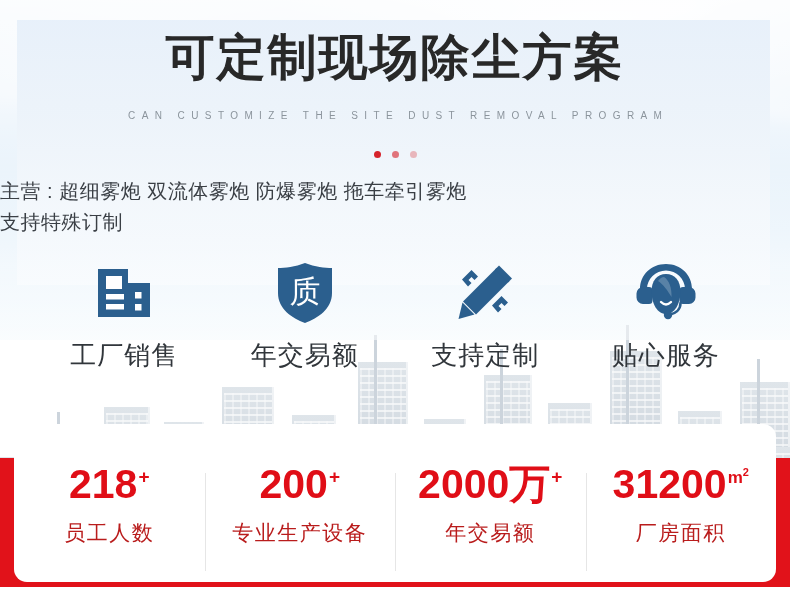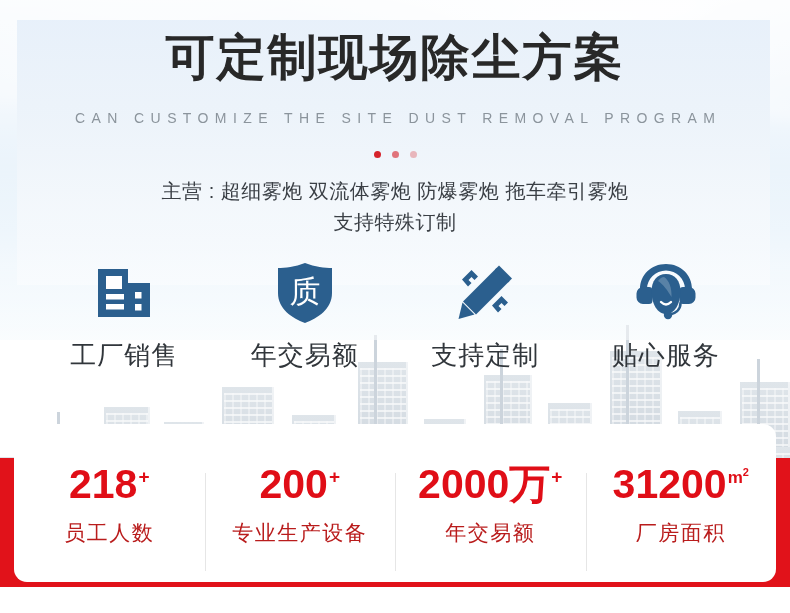--- a/index.html
+++ b/index.html
@@ -105,21 +105,21 @@
     line-height: 1;
     font-weight: bold;
     color: #282828;
     letter-spacing: 2px;
     font-family: "Liberation Sans", "DejaVu Sans", sans-serif;
   }
   .subtitle {
     position: absolute;
     left: 0; right: 0; top: 110px;
     text-align: center;
-    font-size: 14px;
+    font-size: 10px;
     color: #8b949c;
     letter-spacing: 6.4px;
     text-indent: 6.4px;
     font-weight: normal;
   }
 
   
   .dots {
     position: absolute;
     left: 0; right: 0; top: 151px;
@@ -128,21 +128,21 @@
     gap: 11px;
   }
   .dot { width: 7px; height: 7px; border-radius: 50%; background: #d6232c; }
   .dot.d2 { opacity: 0.62; }
   .dot.d3 { opacity: 0.30; }
 
   
   .prodlines {
     position: absolute;
     left: 0; right: 0; top: 176px;
-    text-align: center;
+    text-align: left;
     color: #3a3f45;
     font-size: 20px;
     line-height: 31px;
     letter-spacing: 0.5px;
   }
 
   
   .features {
     position: absolute;
     left: 34px; top: 258px;

